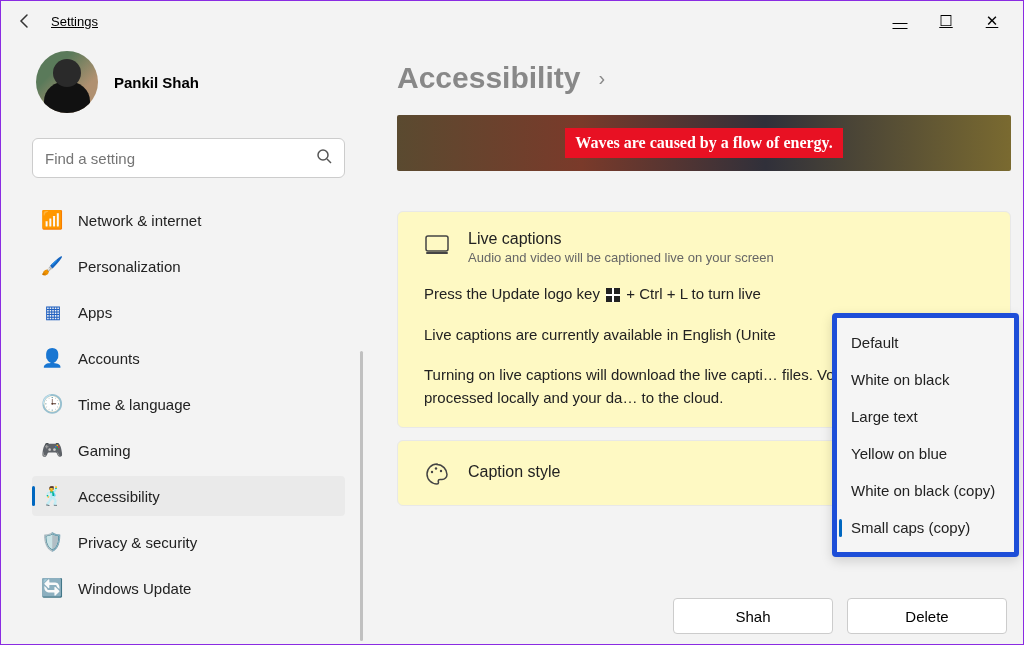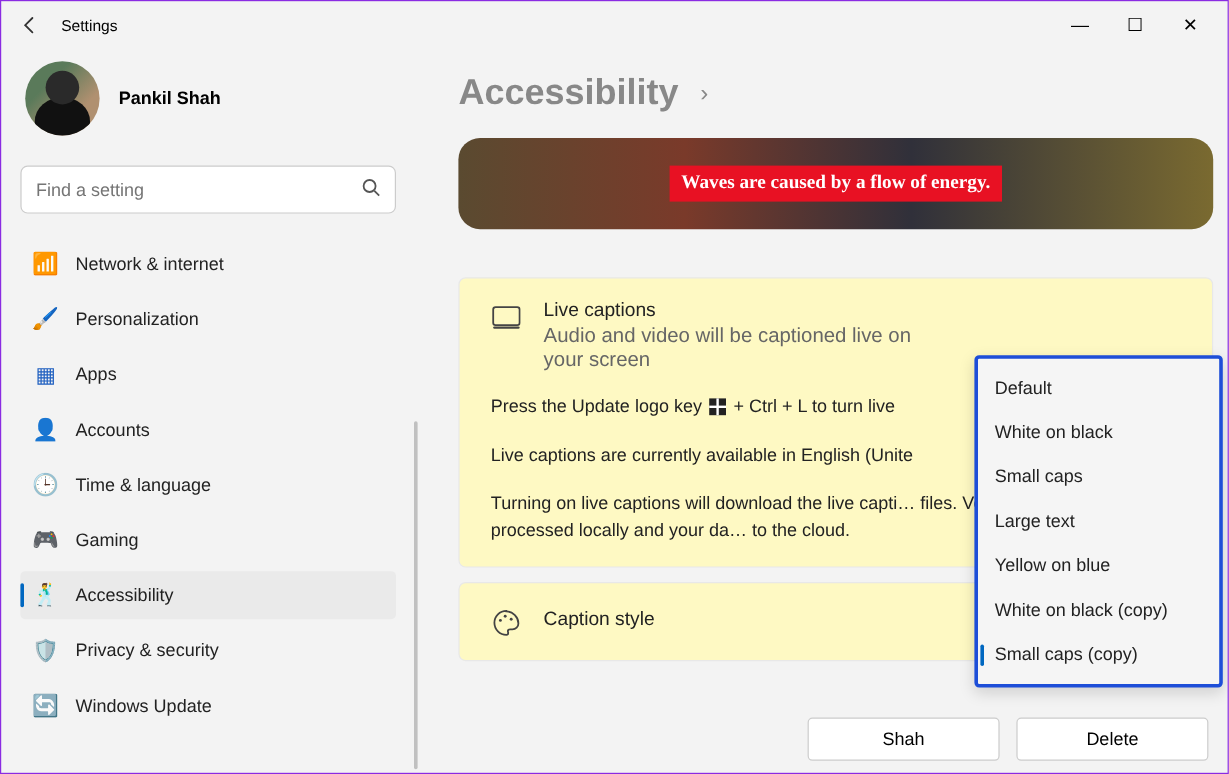--- a/index.html
+++ b/index.html
@@ -1,55 +1,55 @@
 <!DOCTYPE html>
 <html><head>
 <meta charset="utf-8">
 <style>
 * { box-sizing: border-box; margin: 0; padding: 0; font-family: "Segoe UI", sans-serif; }
 body { background: #f3f3f3; width: 1024px; height: 645px; overflow: hidden; position: relative; border:1px solid #8a2be2;}
-.titlebar { height: 40px; display: flex; align-items: center; padding: 0 8px; }
+.titlebar { height: 40px; display: flex; align-items: center; padding: 0 8px; text-decoration: underline; }
 .back-btn { width: 32px; height: 32px; display:flex; align-items:center; justify-content:center; font-size:18px; }
 .app-title { font-size: 13px; margin-left: 10px; }
 .window-controls { margin-left:auto; display:flex; gap: 0; }
 .window-controls div { width: 46px; height: 32px; display:flex; align-items:center; justify-content:center; font-size:15px;}
 .main { display:flex; height: calc(645px - 40px); }
-.sidebar { width: 345px; padding: 10px 16px 10px 16px; position: relative;}
+.sidebar { width: 345px; padding: 10px 16px 10px 16px; position: relative; margin-left: 15px;}
 .profile { display:flex; align-items:center; gap:16px; margin-bottom: 25px; padding-left: 4px;}
 .avatar { width:62px; height:62px; border-radius:50%; background: linear-gradient(135deg,#5a7a5a 30%,#b09070 70%); position:relative; overflow:hidden;}
 .avatar::after{content:"";position:absolute;top:8px;left:17px;width:28px;height:28px;border-radius:50%;background:#2a2a2a;}
 .avatar::before{content:"";position:absolute;bottom:-8px;left:8px;width:46px;height:40px;border-radius:50% 50% 0 0;background:#111;}
 .username { font-size:15px; font-weight:600;}
 .search-box { display:flex; align-items:center; height:40px; border:1px solid #ccc; border-radius:6px; padding:0 12px; background:#fff; margin-bottom:22px;}
 .search-box input { flex:1; border:none; outline:none; font-size:15px; background:transparent;}
 .search-box .icon { font-size:16px; color:#555;}
 .nav { display:flex; flex-direction:column; gap:0;}
 .nav-item { display:flex; align-items:center; gap:14px; height:40px; padding:0 10px; border-radius:4px; font-size:15px; color:#222; cursor:pointer; margin-bottom:6px;}
 .nav-item .nav-icon { width:22px; height:22px; display:flex; align-items:center; justify-content:center; font-size:18px;}
 .nav-item.active { background:#eaeaea; position:relative;}
 .nav-item.active::before { content:""; position:absolute; left:0; top:10px; width:3px; height:20px; background:#0067c0; border-radius:3px;}
 .scroll-indicator { position:absolute; right:-2px; top:310px; width:3px; height:290px; background:#c0c0c0; border-radius:3px;}
 .content { flex:1; padding: 20px 12px 0 36px; position:relative; overflow:hidden;}
 .breadcrumb { display:flex; align-items:center; gap:18px; margin-bottom:20px;}
 .breadcrumb .bc-parent { font-size:30px; font-weight:600; color:#888;}
 .breadcrumb .chev { font-size:20px; color:#888;}
 .breadcrumb .bc-current { font-size:30px; font-weight:700; color:#111;}
-.preview-banner { height:76px; border-radius:18px; background: linear-gradient(90deg,#5a4a30 0%,#7a3a2a 30%,#30303a 60%,#7a6a30 100%); display:flex; align-items:center; justify-content:center; margin-bottom:40px;}
+.preview-banner { height:56px; border-radius:2px; background: linear-gradient(90deg,#5a4a30 0%,#7a3a2a 30%,#30303a 60%,#7a6a30 100%); display:flex; align-items:center; justify-content:center; margin-bottom:40px;}
 .caption-bubble { background:#e81123; color:#fff; font-weight:700; font-size:16px; padding:6px 10px; font-family:"Comic Sans MS", cursive;}
 .card { background:#fef9c3; border:1px solid #e8e8e8; border-radius:6px; padding:18px 26px; margin-bottom:12px;}
 .setting-row { display:flex; align-items:flex-start; gap:18px;}
 .setting-icon { width:26px; height:26px; display:flex; align-items:center; justify-content:center; font-size:20px; margin-top:2px;}
 .setting-text { flex:1;}
 .setting-title { font-size:16px; color:#222; margin-bottom:2px;}
-.setting-desc { font-size:17px; color:#666; max-width:320px;}
+.setting-desc { font-size:13px; color:#666; max-width:320px;}
 .info-text { font-size:15px; color:#222; margin-top:18px; line-height:1.5;}
 .caption-style-row { display:flex; align-items:center; gap:18px;}
 .bottom-buttons { position:absolute; bottom:12px; right:16px; display:flex; gap:14px;}
 .btn { width:160px; height:36px; border:1px solid #ccc; background:#fff; border-radius:4px; font-size:15px; display:flex; align-items:center; justify-content:center; cursor:pointer;}
-.dropdown { position:absolute; top:255px; right:4px; width:207px; background:#f5f5f5; border:3px solid #1d4ed8; border-radius:4px; padding:6px 0; z-index:10; box-shadow:0 4px 12px rgba(0,0,0,.15);}
+.dropdown { position:absolute; top:272px; right:4px; width:187px; background:#f5f5f5; border:5px solid #1d4ed8; border-radius:4px; padding:6px 0; z-index:10; box-shadow:0 4px 12px rgba(0,0,0,.15);}
 .dropdown-item { padding:10px 14px; font-size:15px; color:#222; cursor:pointer; position:relative;}
 .dropdown-item.selected::before { content:""; position:absolute; left:2px; top:10px; width:3px; height:18px; background:#0067c0; border-radius:2px;}
 .winkey{display:inline-block;width:14px;height:14px;background:#222;vertical-align:middle;position:relative;margin:0 2px;}
 .winkey::before{content:"";position:absolute;top:0;left:6px;width:2px;height:14px;background:#fff;}
 .winkey::after{content:"";position:absolute;left:0;top:6px;width:14px;height:2px;background:#fff;}
 </style>
 </head>
 <body>
 
 <div class="titlebar">
@@ -167,20 +167,19 @@
     </div>
 
     <div class="bottom-buttons">
       <div class="btn">Shah</div>
       <div class="btn">Delete</div>
     </div>
 
     <div class="dropdown" id="style-dropdown">
         <div class="dropdown-item">Default</div>
         <div class="dropdown-item">White on black</div>
-        <div class="dropdown-item">Small caps</div>
         <div class="dropdown-item">Large text</div>
         <div class="dropdown-item">Yellow on blue</div>
         <div class="dropdown-item">White on black (copy)</div>
         <div class="dropdown-item selected">Small caps (copy)</div>
       </div>
   </div>
 </div>
 
 </body></html>

